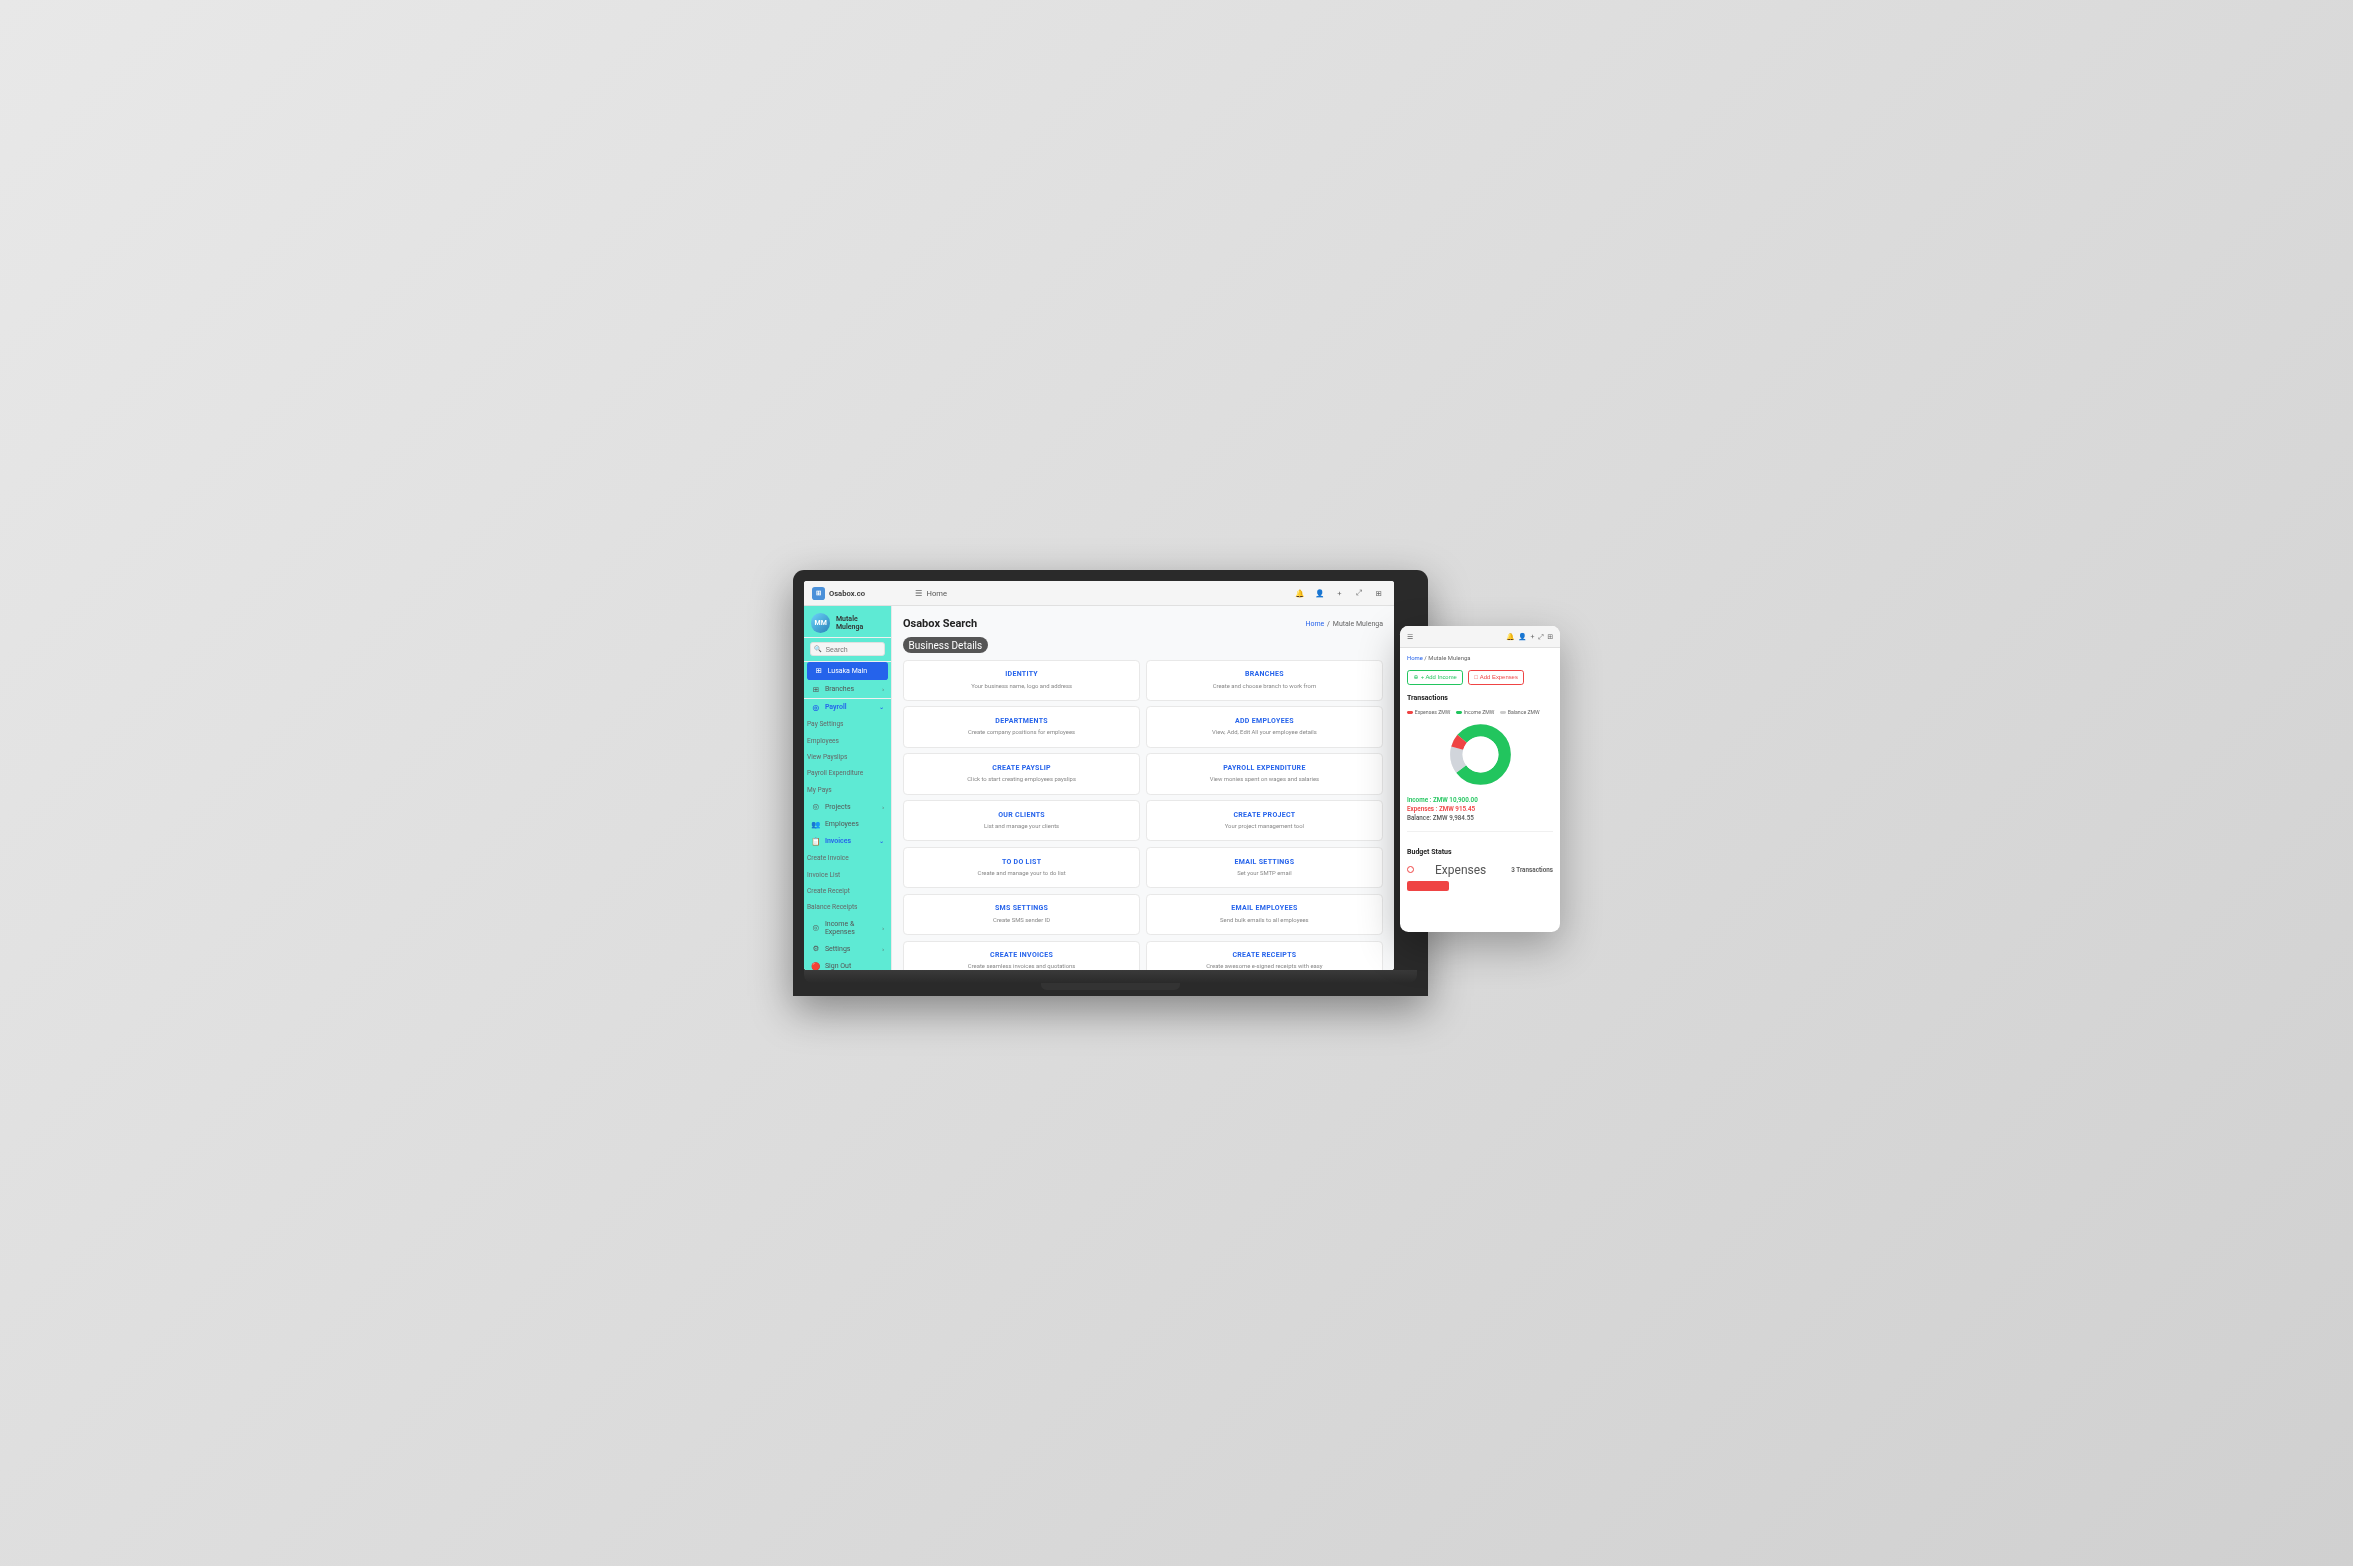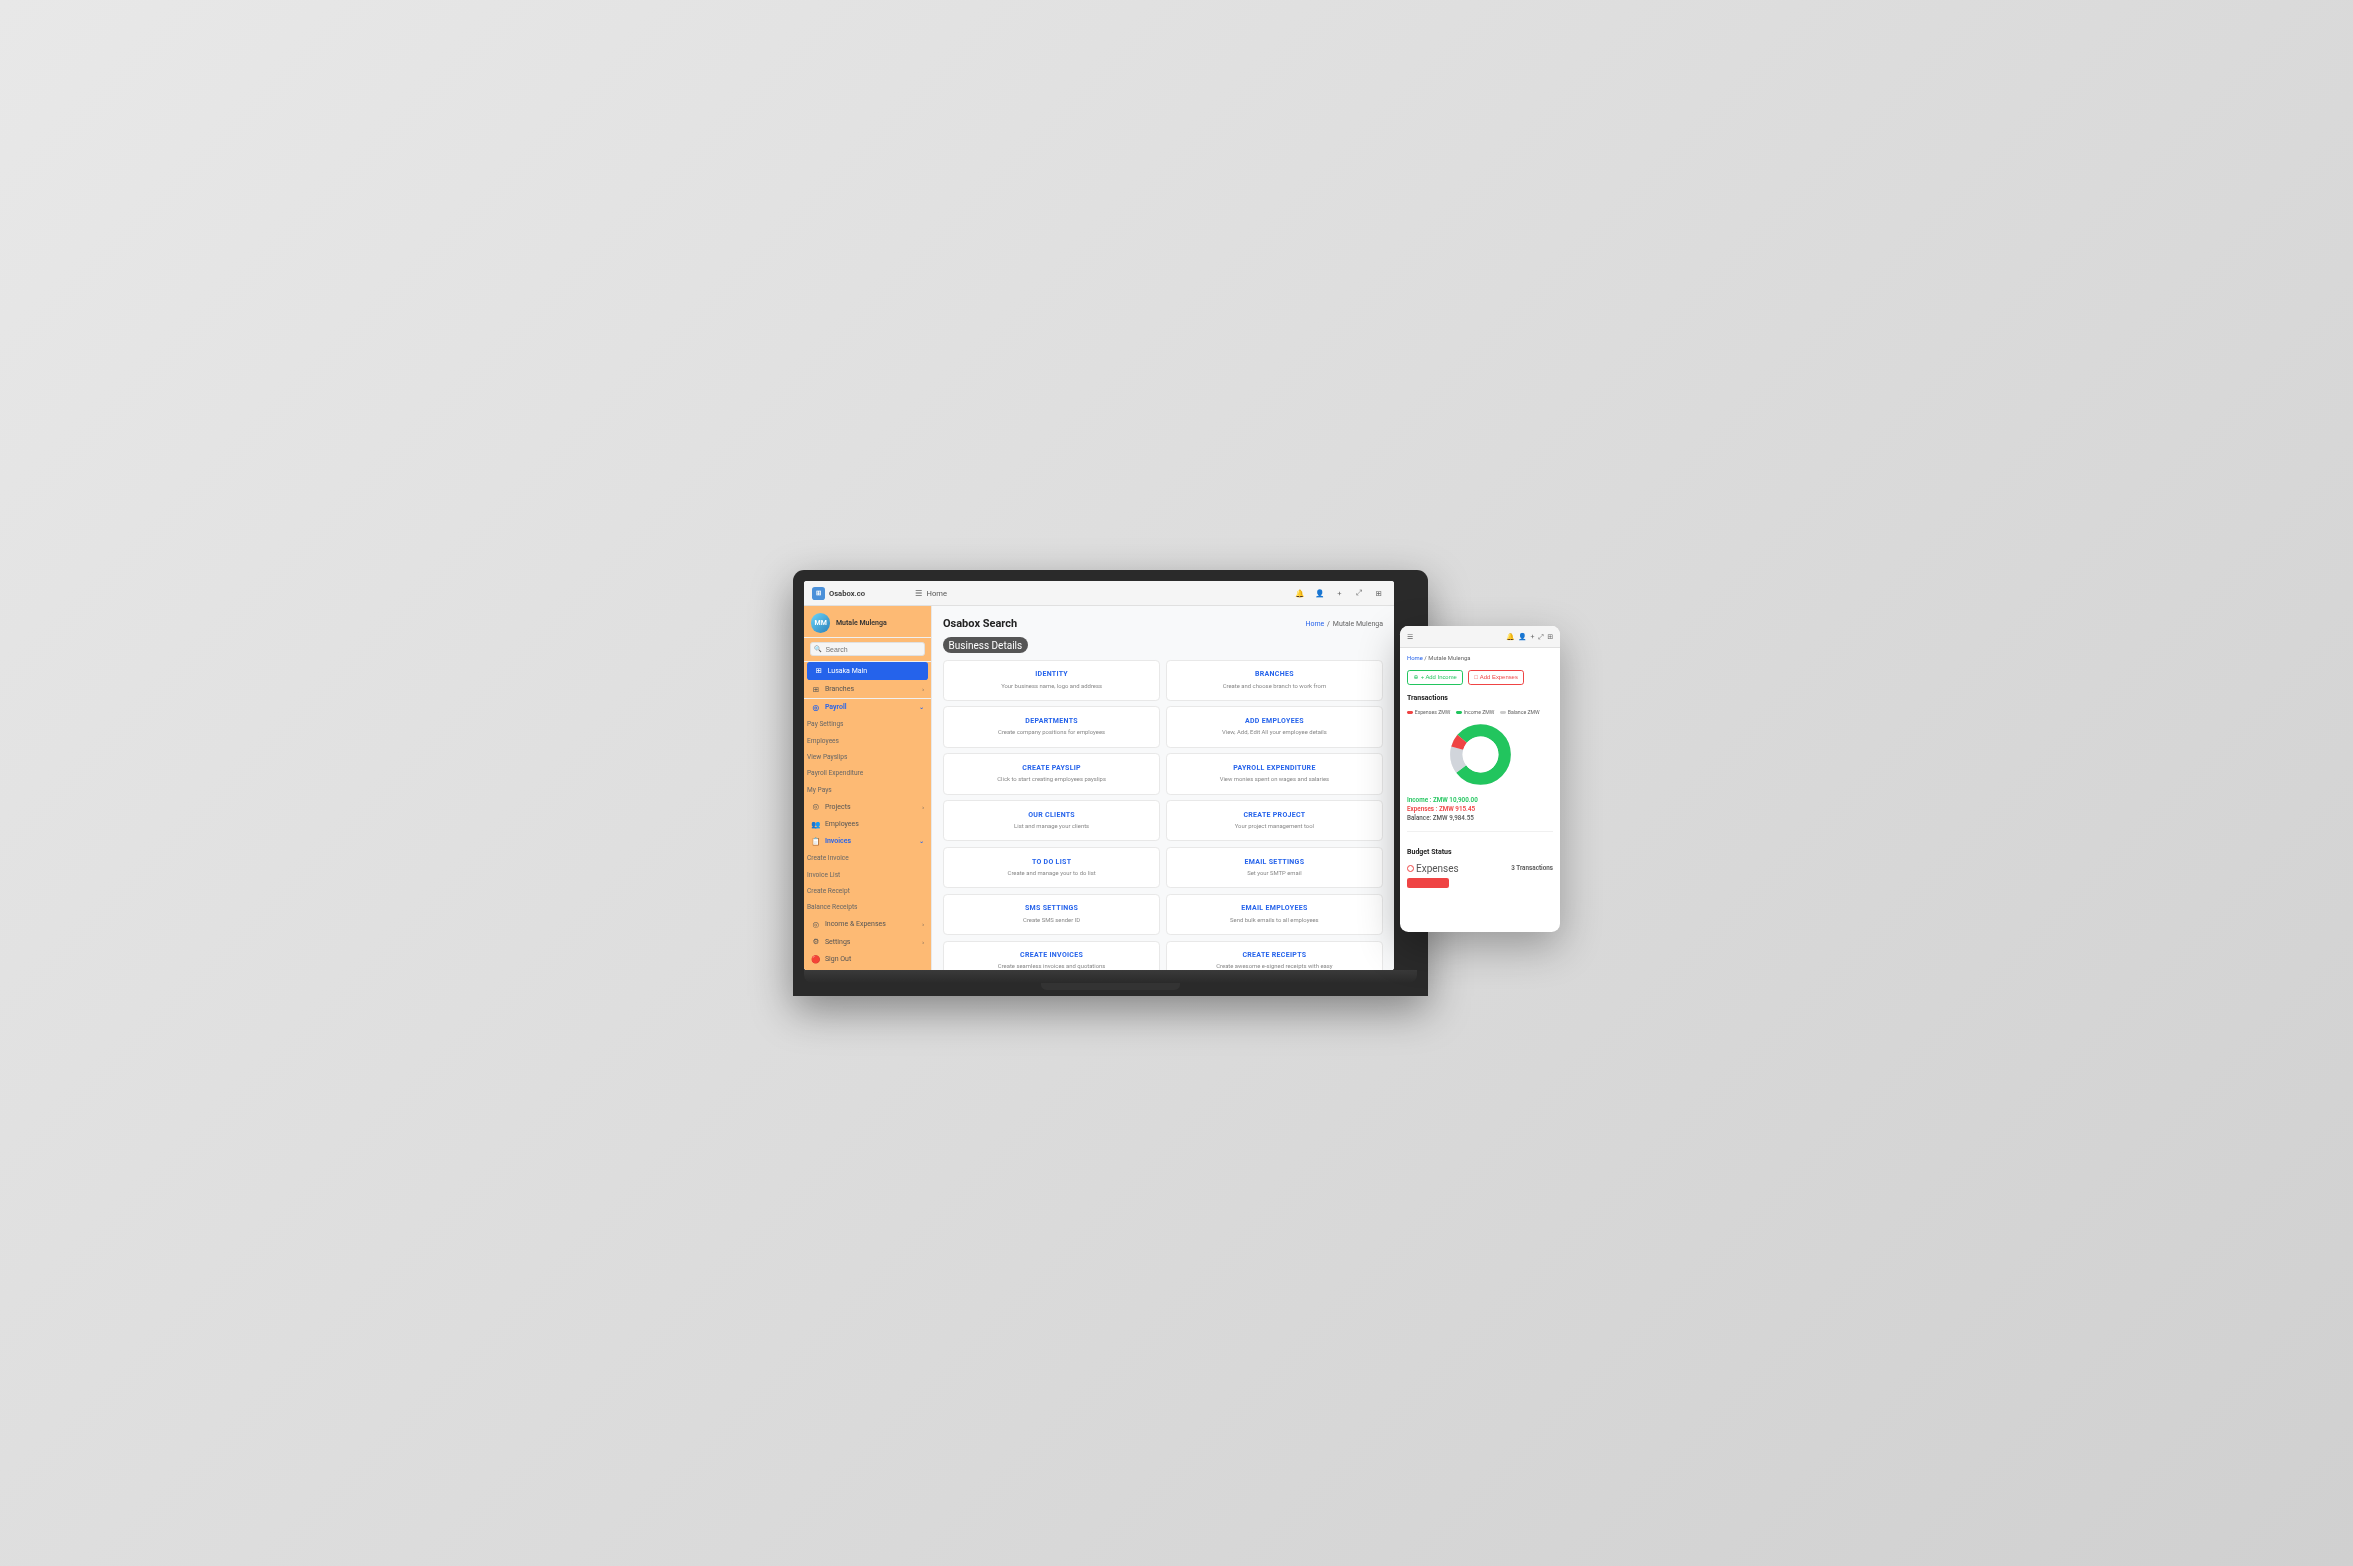--- a/index.html
+++ b/index.html
@@ -125,22 +125,22 @@
 
     
     .main-layout {
       display: flex;
       flex: 1;
       overflow: hidden;
     }
 
     
     .sidebar {
-      width: 128px;
-      background: #fdba74;
+      width: 88px;
+      background: #5eead4;
       border-right: 0.7px solid #e8e8e8;
       display: flex;
       flex-direction: column;
       overflow-y: auto;
       flex-shrink: 0;
     }
 
     .user-section {
       padding: 7px 7px 4.2px;
       display: flex;
@@ -469,22 +469,22 @@
     .budget-row {
       display: flex;
       justify-content: space-between;
       align-items: center;
       margin-bottom: 4.2px;
     }
 
     .budget-label {
       display: flex;
       align-items: center;
-      gap: 2px;
-      font-size: 10px;
+      gap: 21px;
+      font-size: 12px;
       color: #555;
     }
 
     .budget-circle {
       width: 7px;
       height: 7px;
       border-radius: 50%;
       border: 1.4px solid #ef4444;
     }
 

